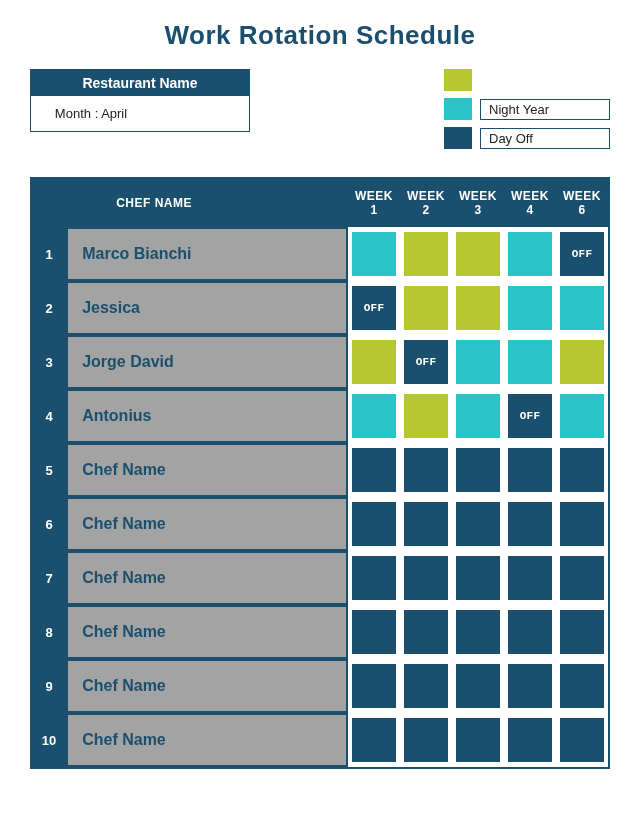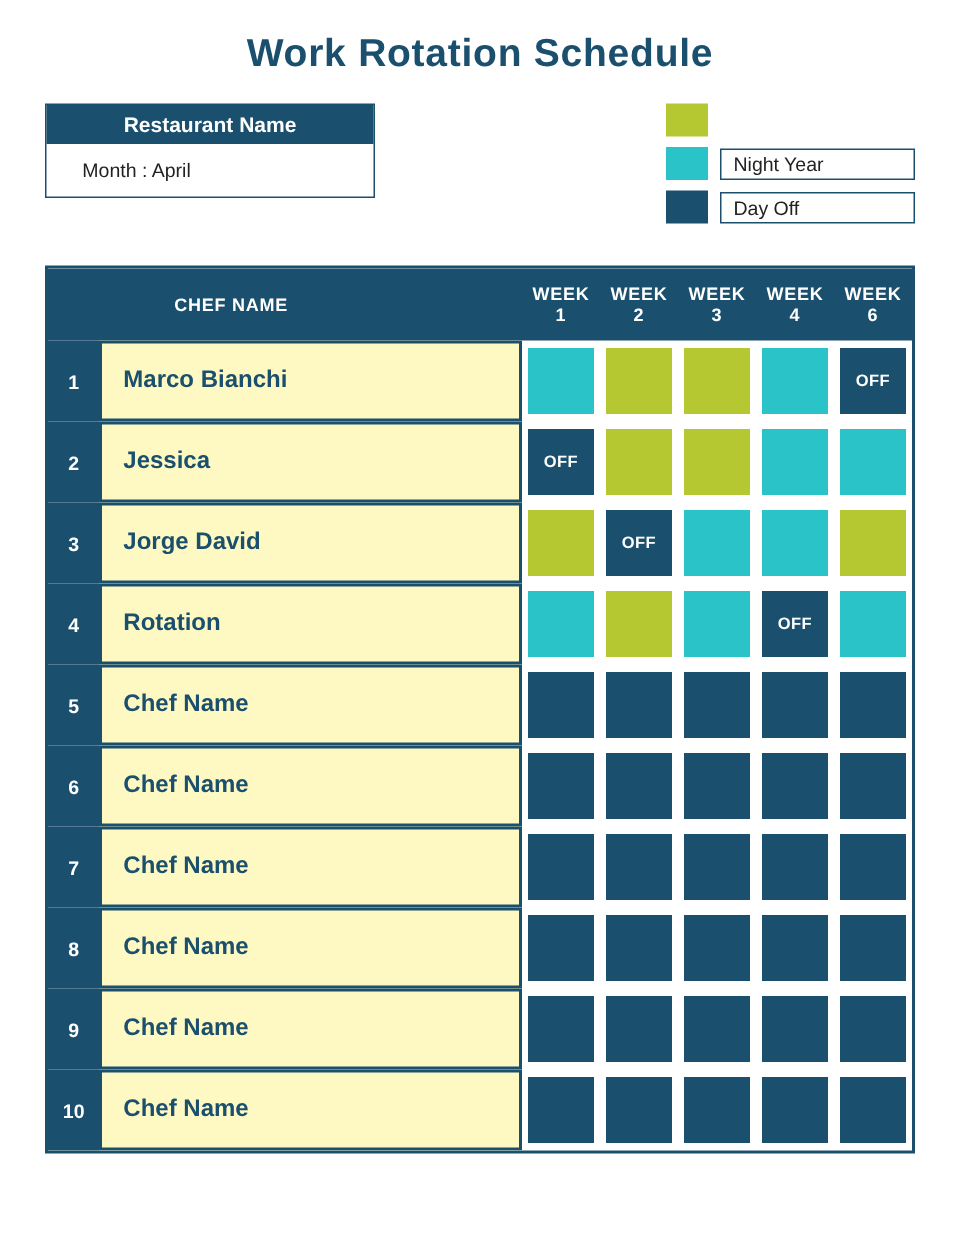--- a/index.html
+++ b/index.html
@@ -115,20 +115,21 @@
       font-weight: 700;
       color: #1a4f6e;
       width: 270px;
     }
     .week-cell {
       width: 52px;
       height: 54px;
       text-align: right;
       vertical-align: middle;
       padding: 3px;
+      font-family: Liberation Mono, monospace;
     }
     .cell-inner {
       width: 44px;
       height: 44px;
       margin: auto;
       display: flex;
       align-items: center;
       justify-content: center;
       font-size: 11px;
       font-weight: 800;
@@ -141,21 +142,21 @@
     .shift-empty   { background: #1a4f6e; }
     
     .schedule-body tr td {
       background: #f5f5f5;
       vertical-align: middle;
     }
     .schedule-body tr td.row-num {
       background: #1a4f6e;
     }
     .schedule-body tr td.chef-name-cell {
-      background: #fef9c3;
+      background: #a3a3a3;
     }
     .schedule-body tr td.week-cell {
       background: transparent;
       padding: 3px 4px;
     }
     table.schedule-table { border: none; }
     .schedule-wrapper {
       border: 2.5px solid #1a4f6e;
       overflow: hidden;
     }
@@ -259,21 +260,21 @@
           </td>
           <td class="week-cell" style="padding: 3px 4px;">
             <div class="cell-inner shift-night"></div>
           </td>
           <td class="week-cell" style="padding: 3px 4px;">
             <div class="cell-inner shift-morning"></div>
           </td>
         </tr>
         <tr style="border-bottom: 3px solid rgb(255, 255, 255);">
           <td class="row-num">4</td>
-          <td class="chef-name-cell">Rotation</td>
+          <td class="chef-name-cell">Antonius</td>
           <td class="week-cell" style="padding: 3px 4px;">
             <div class="cell-inner shift-night"></div>
           </td>
           <td class="week-cell" style="padding: 3px 4px;">
             <div class="cell-inner shift-morning"></div>
           </td>
           <td class="week-cell" style="padding: 3px 4px;">
             <div class="cell-inner shift-night"></div>
           </td>
           <td class="week-cell" style="padding: 3px 4px;">

